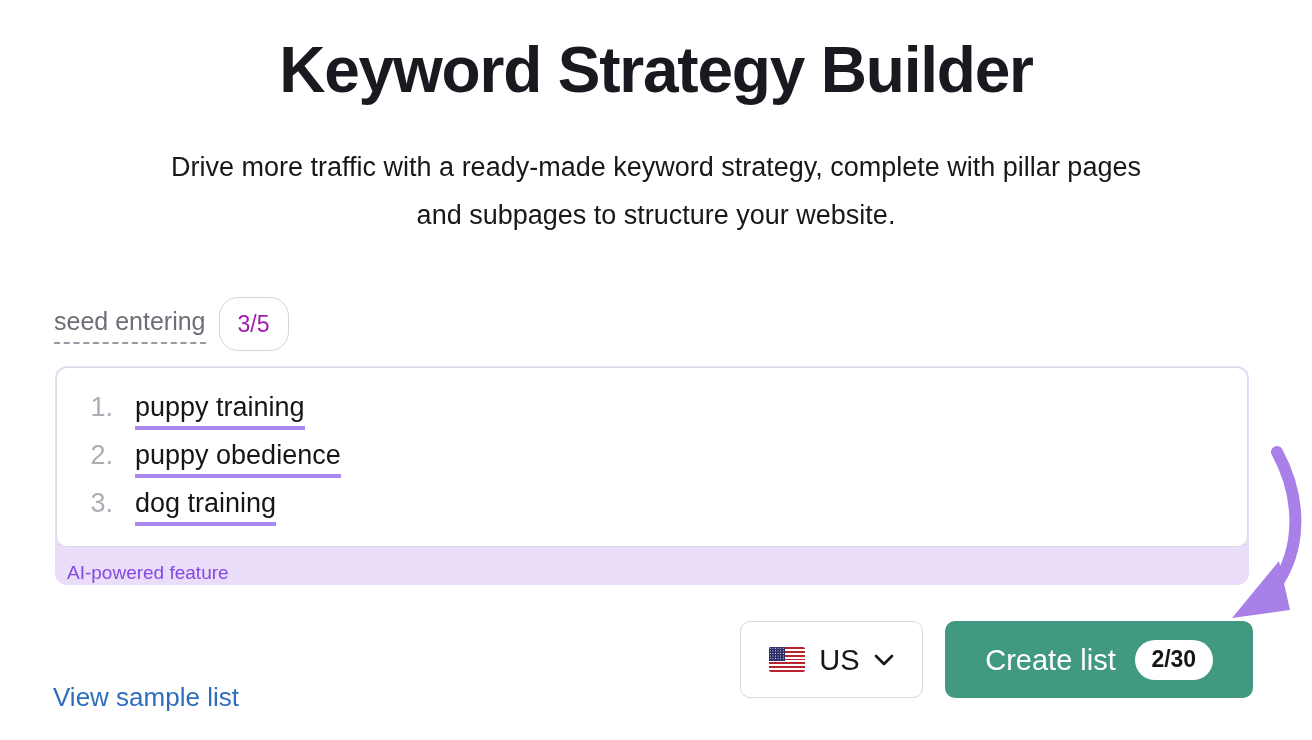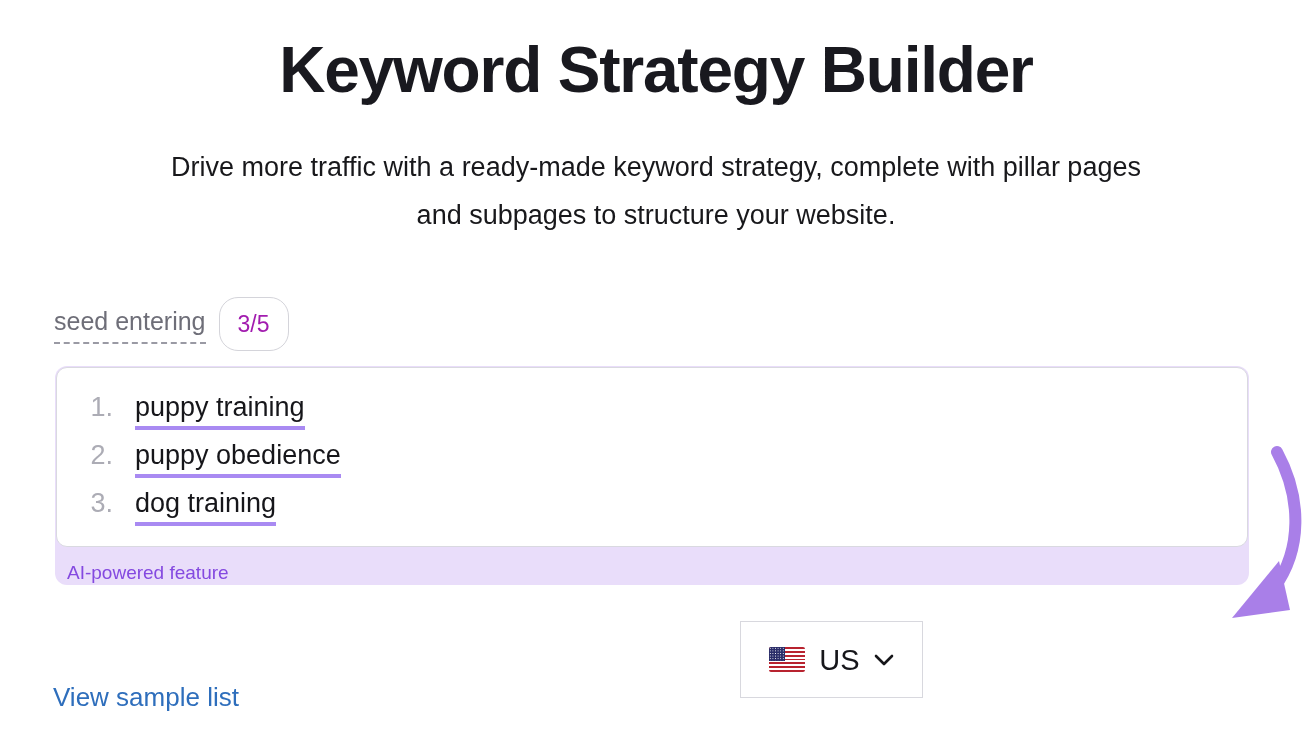--- a/index.html
+++ b/index.html
@@ -162,21 +162,21 @@
   }
 
   .country-select {
     position: absolute;
     top: 621px;
     left: 740px;
     width: 183px;
     height: 77px;
     background: #ffffff;
     border: 1.6px solid #D8D8DE;
-    border-radius: 0;
+    border-radius: 10px;
     display: flex;
     align-items: center;
     justify-content: center;
     gap: 14px;
     cursor: pointer;
   }
 
   .flag {
     width: 36px;
     height: 25px;
@@ -320,19 +320,23 @@
       <span class="stripes"></span>
       <span class="canton"></span>
       <span class="stars"></span>
     </span>
     <span class="country-label">US</span>
     <svg class="chevron" viewBox="0 0 20 12">
       <path d="M2 2 L10 10 L18 2" fill="none" stroke="#16161A" stroke-width="2.6" stroke-linecap="round" stroke-linejoin="round"></path>
     </svg>
   </div>
 
+  <button class="create-btn">
+    <span class="create-label">Create list</span>
+    <span class="create-badge">2/30</span>
+  </button>
 
   <svg class="annot-arrow" viewBox="0 0 94 200">
     <path d="M59 12 C 84 58, 84 110, 56 148" fill="none" stroke="#A97FE8" stroke-width="12" stroke-linecap="round"></path>
     <path d="M14 178 L 61 121 L 72 170 Z" fill="#A97FE8"></path>
   </svg>
 
 </div>
 
 </body></html>

